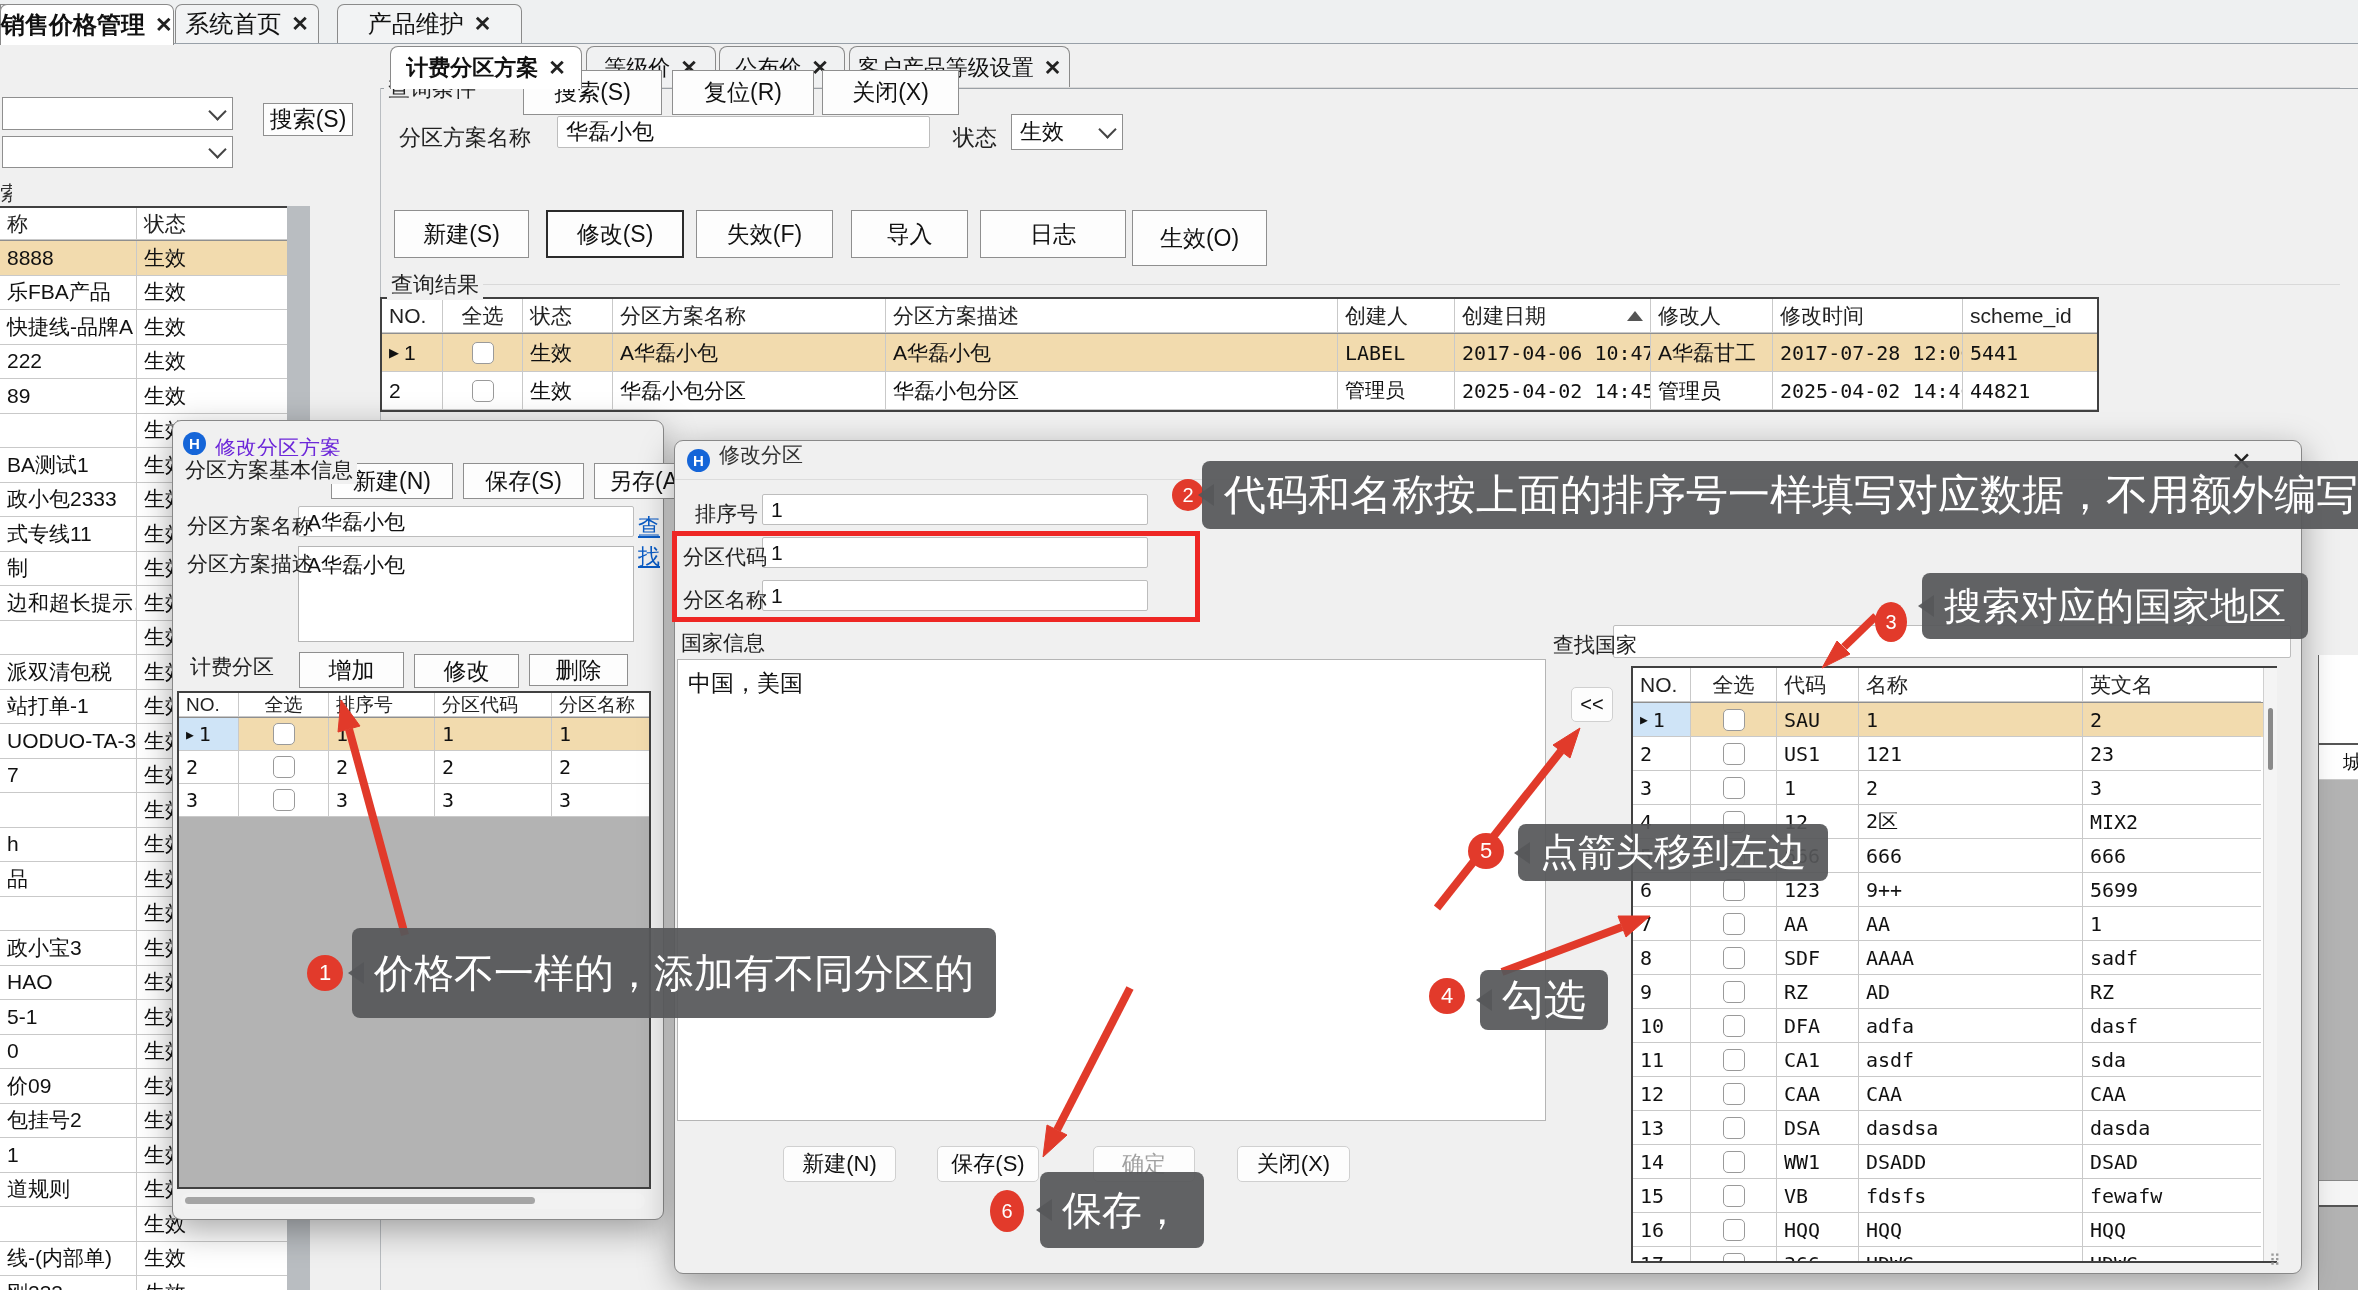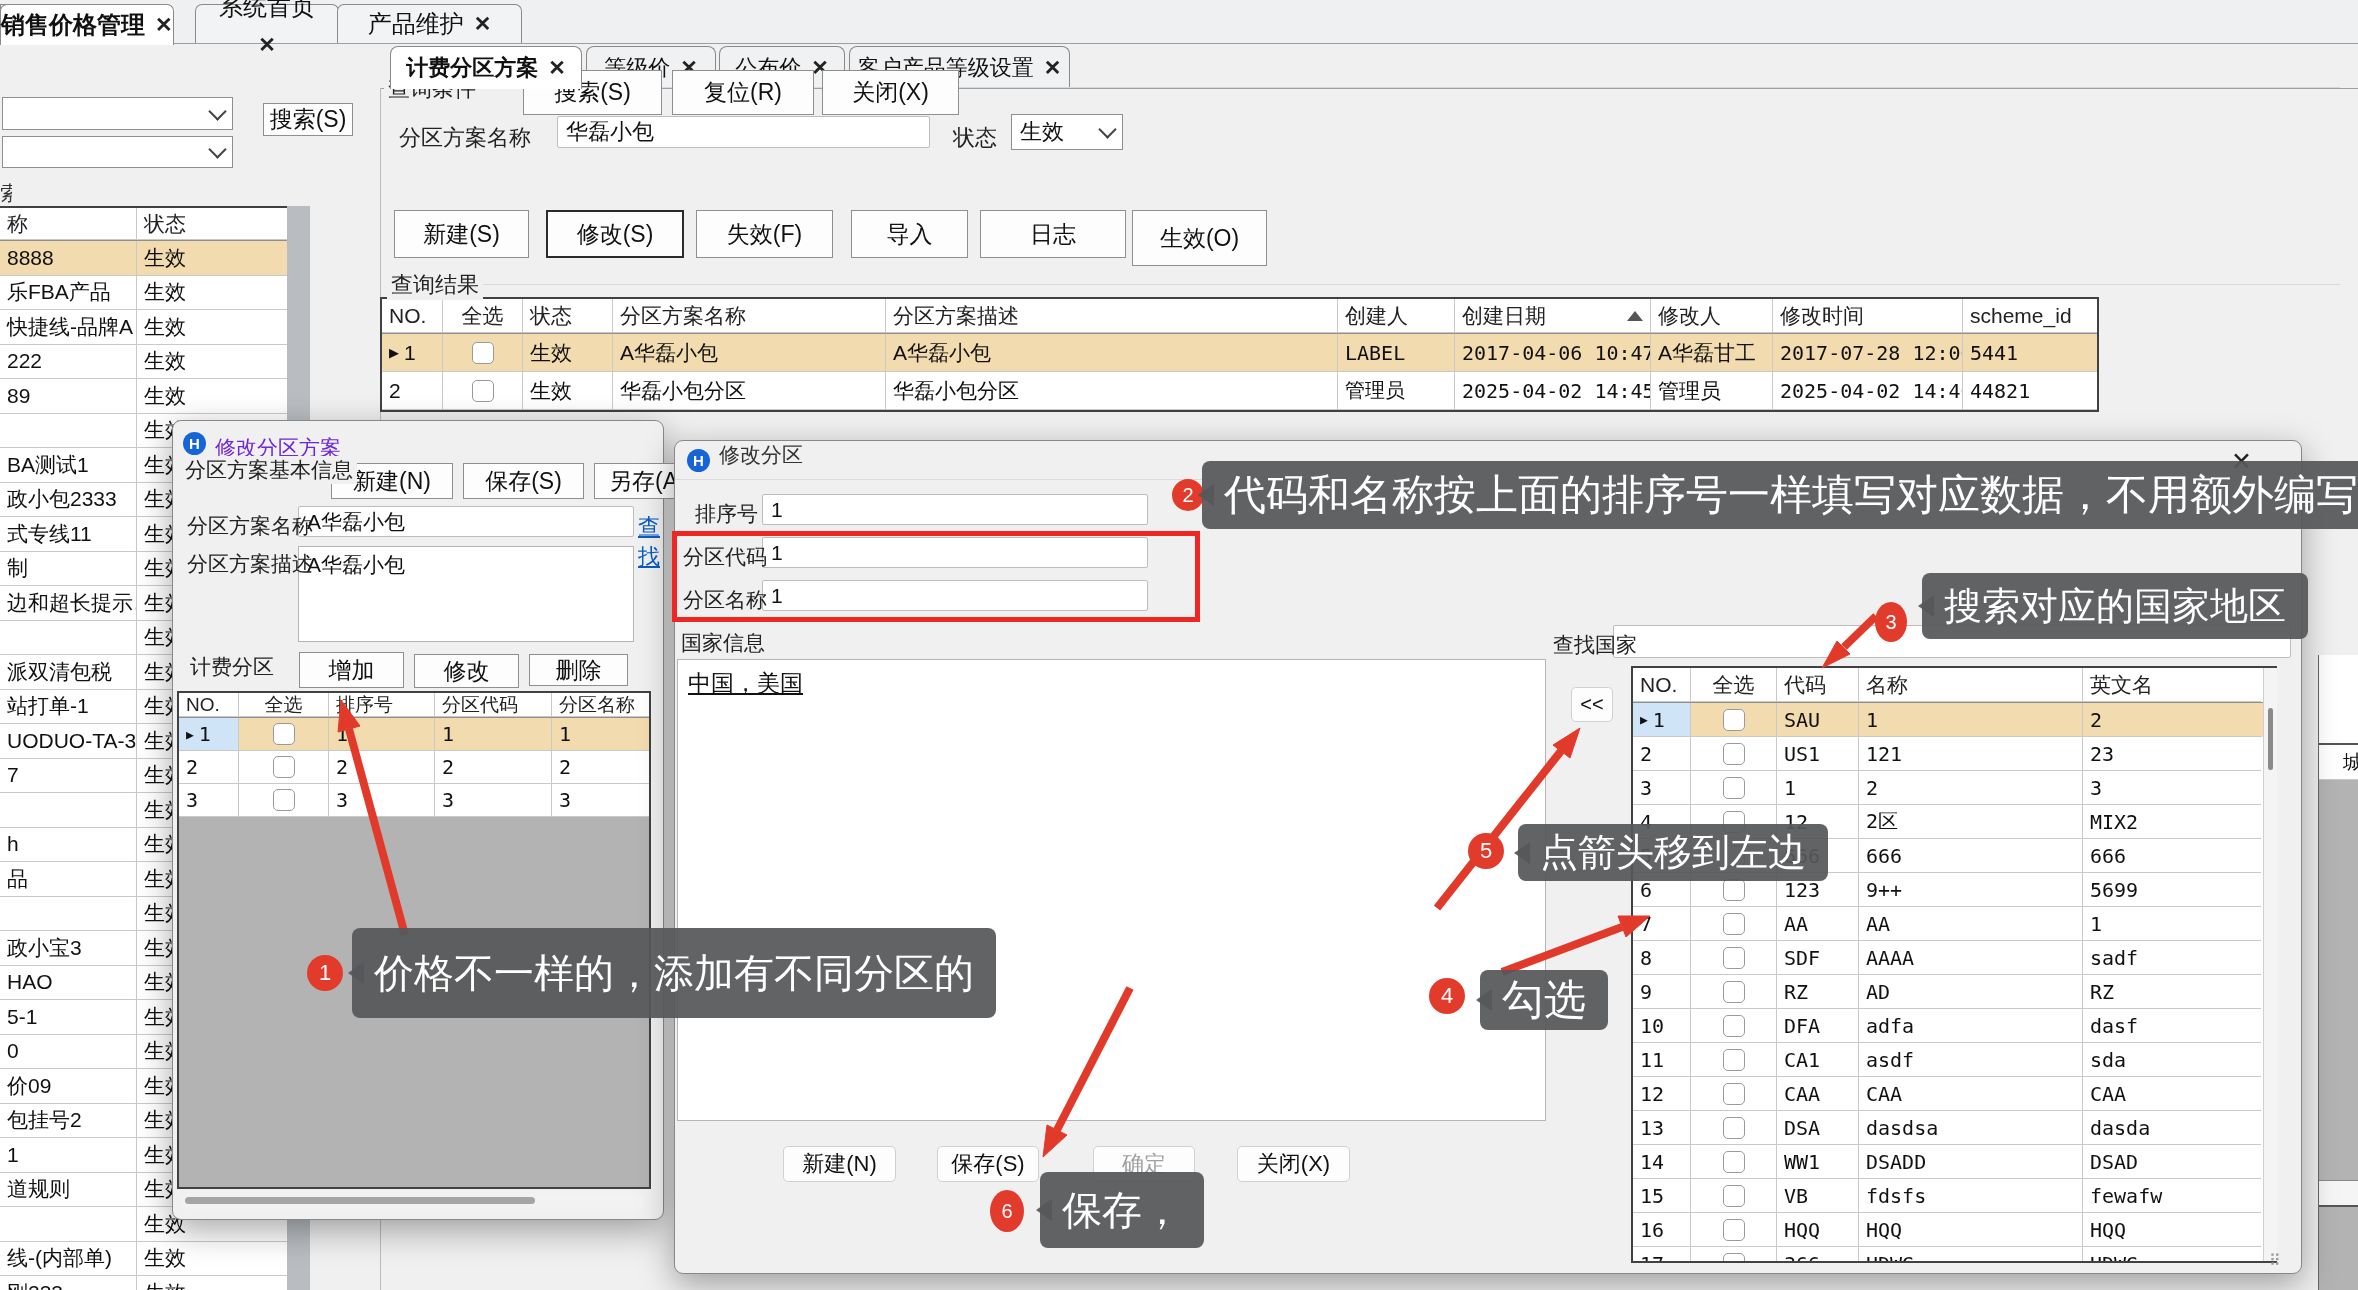--- a/index.html
+++ b/index.html
@@ -4,21 +4,21 @@
 <style>
   html,body{margin:0;padding:0;}
   #root{position:relative;width:2358px;height:1290px;background:#f0f0f0;
         font-family:"Liberation Sans",sans-serif;overflow:hidden;color:#111;}
   
   .toptabs{position:absolute;left:0;top:0;width:2358px;height:43px;background:#eef0f1;border-bottom:1px solid #98a0a8;}
   .ttab{position:absolute;top:4px;height:38px;background:#f2f3f4;border:1px solid #8a8a8a;border-bottom:none;
         border-radius:7px 7px 0 0;display:flex;align-items:center;justify-content:center;gap:10px;font-size:24px;}
   .ttab.active{background:#fff;font-weight:bold;height:40px;z-index:2;}
   .toptabs .ttab:nth-of-type(1){left:38px;width:150px;}
-  .toptabs .ttab:nth-of-type(2){left:195px;width:142px;flex-direction:column;}
+  .toptabs .ttab:nth-of-type(2){left:175px;width:142px;}
   .toptabs .ttab:nth-of-type(3){left:337px;width:183px;}
   .tab-x{font-size:21px;font-weight:bold;color:#222;}
   .tstub{position:absolute;left:0;top:4px;width:30px;height:38px;background:#f2f3f4;border:1px solid #8a8a8a;border-bottom:none;
          display:flex;align-items:center;justify-content:flex-end;padding-right:5px;}
   
   .innertabs{position:absolute;left:380px;top:44px;width:1978px;height:45px;}
   .itab{position:absolute;top:2px;height:42px;background:#f0f1f2;border:1px solid #8a8a8a;border-bottom:none;
         border-radius:8px 8px 0 0;display:flex;align-items:center;justify-content:center;gap:10px;font-size:22px;}
   .itab.active{background:#fff;font-weight:bold;z-index:2;}
   .innertabs .itab:nth-of-type(1){left:10px;width:190px;}
@@ -485,21 +485,21 @@
     <span class="gl" style="left:4px;top:102px;font-size:21px;background:transparent;">分区代码</span>
     <div class="inp" style="left:87px;top:96px;width:386px;height:31px;font-size:21px;">
       <span>1</span>
     </div>
     <span class="gl" style="left:4px;top:145px;font-size:21px;background:transparent;">分区名称</span>
     <div class="inp" style="left:87px;top:139px;width:386px;height:31px;font-size:21px;">
       <span>1</span>
     </div>
 
     <span class="gl" style="left:2px;top:188px;font-size:21px;background:transparent;">国家信息</span>
-    <div class="bigta" style="left:2px;top:218px;width:869px;height:462px;text-decoration:underline;">
+    <div class="bigta" style="left:2px;top:218px;width:869px;height:462px;">
       <span>中国，美国</span>
     </div>
 
     <span class="gl" style="left:874px;top:190px;font-size:21px;background:transparent;">查找国家</span>
     <div class="inp" style="left:938px;top:184px;width:678px;height:33px;font-size:21px;">
       <span></span>
     </div>
     <div class="btn11" style="left:896px;top:246px;width:42px;height:35px;font-size:20px;">&lt;&lt;</div>
 
     <div class="tbl" id="ctbl" style="left:956px;top:225px;width:646px;height:597px;">

